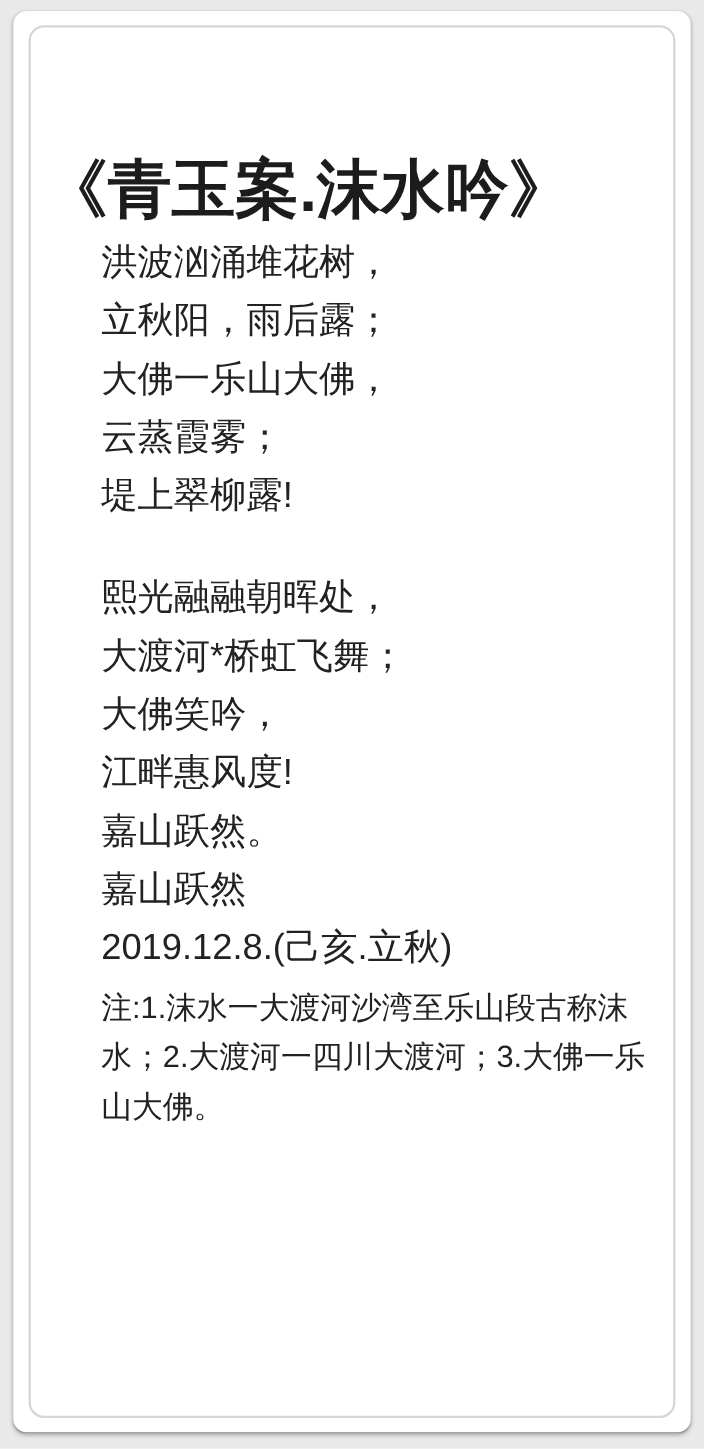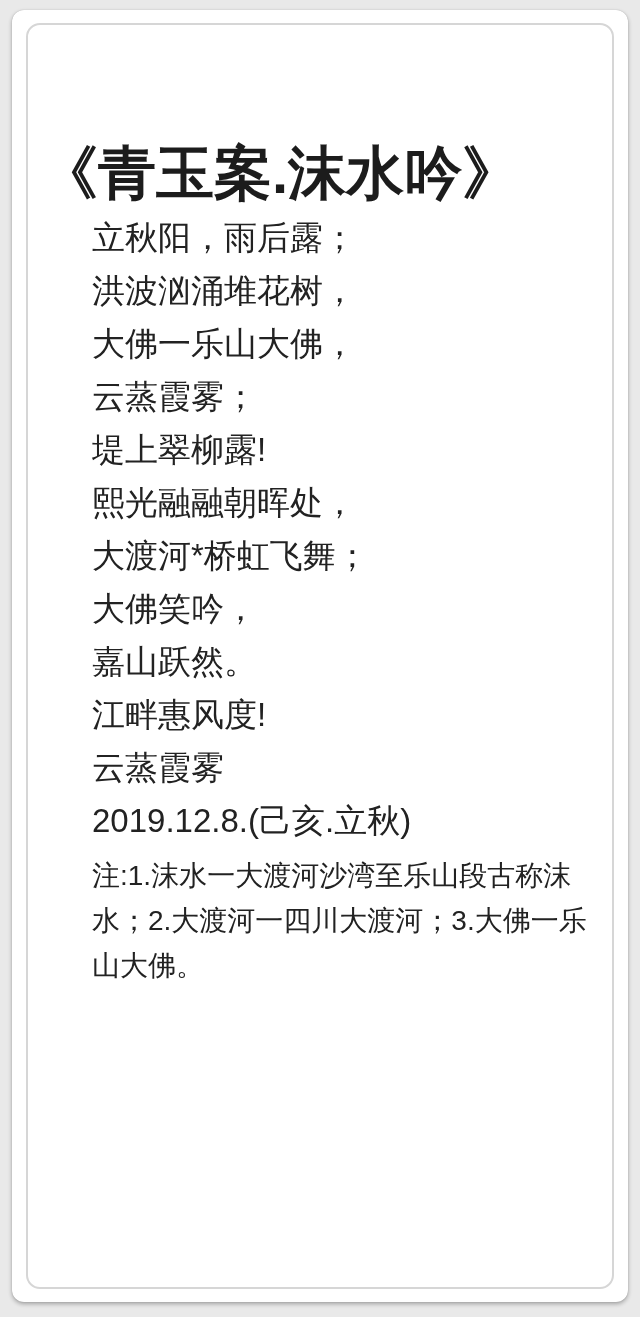--- a/index.html
+++ b/index.html
@@ -52,53 +52,54 @@
   .line {
     margin: 0 0 0 80px;
     font-size: 33px;
     line-height: 53px;
     white-space: nowrap;
   }
   .author {
     margin-top: 37px;
   }
   .stanza2 {
+    margin-top: 40px;
   }
   .note {
     margin: 6px 0 0 80px;
     width: 508px;
     font-size: 28px;
     line-height: 45px;
   }
 </style>
 </head>
 <body>
 
 <div class="card">
   <div class="frame"></div>
   <div class="content">
 
     <h1 class="title">《青玉案.沫水吟》</h1>
 
 
     <div class="stanza">
+      <p class="line">洪波汹涌堆花树，</p>
       <p class="line">立秋阳，雨后露；</p>
-      <p class="line">洪波汹涌堆花树，</p>
       <p class="line">大佛一乐山大佛，</p>
       <p class="line">云蒸霞雾；</p>
       <p class="line">堤上翠柳露!</p>
     </div>
 
     <div class="stanza stanza2">
       <p class="line">熙光融融朝晖处，</p>
       <p class="line">大渡河*桥虹飞舞；</p>
       <p class="line">大佛笑吟，</p>
+      <p class="line">江畔惠风度!</p>
       <p class="line">嘉山跃然。</p>
-      <p class="line">江畔惠风度!</p>
     </div>
 
-    <p class="line">云蒸霞雾</p>
+    <p class="line">嘉山跃然</p>
     <p class="line">2019.12.8.(己亥.立秋)</p>
 
     <p class="note">注:1.沫水一大渡河沙湾至乐山段古称沫水；2.大渡河一四川大渡河；3.大佛一乐山大佛。</p>
 
   </div>
 </div>
 
 </body></html>

